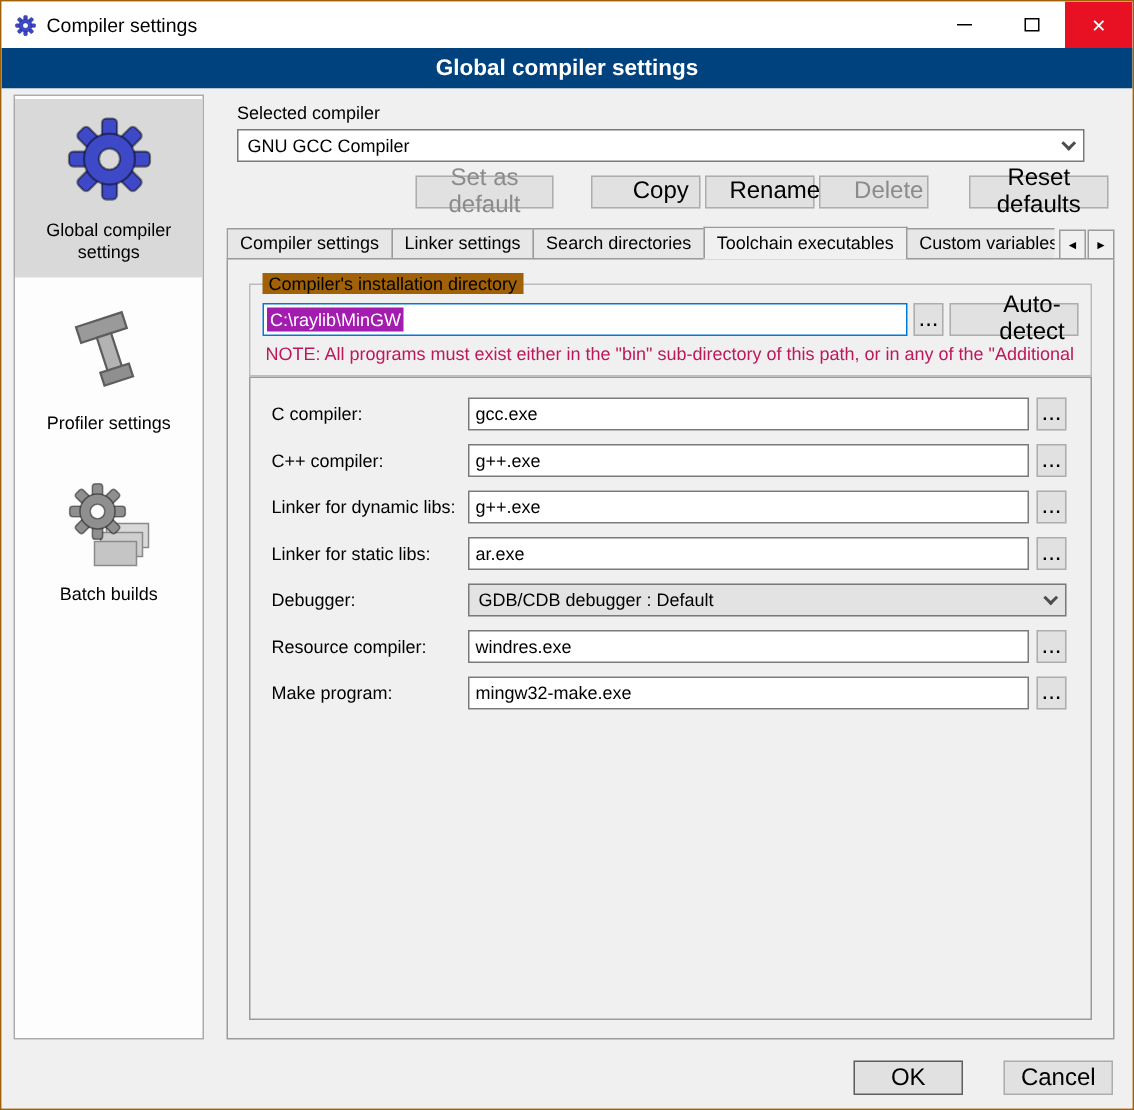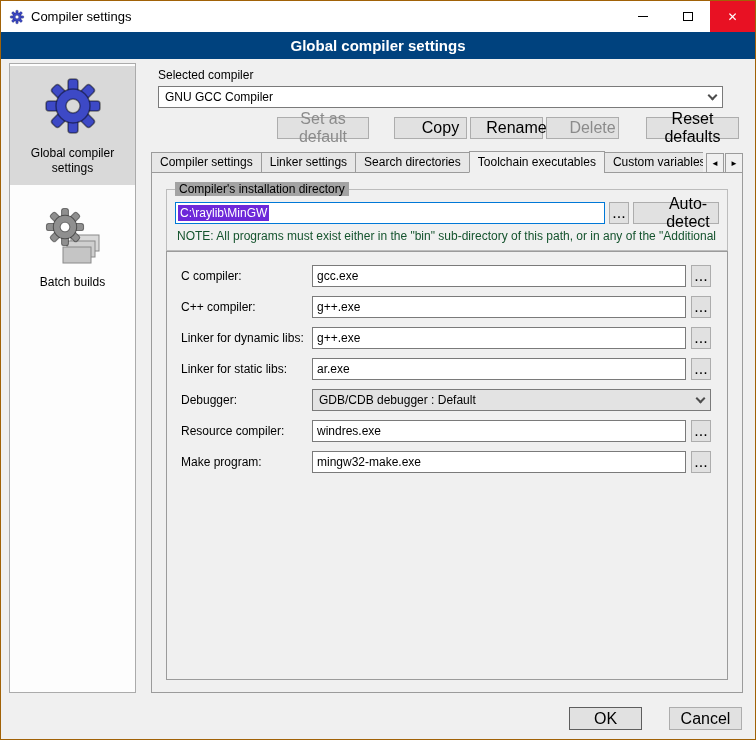--- a/index.html
+++ b/index.html
@@ -66,28 +66,28 @@
   .tab-arrows { display:flex; margin-left:2px; }
   .arrow-btn { width:18px; height:20px; border:1px solid #9b9b9b; background:#f0f0f0;
                font-size:8px; display:flex; align-items:center; justify-content:center; margin-left:1px; }
 
   
   .panel { flex:1; border:1px solid #9b9b9b; background:#f0f0f0; position:relative; z-index:1;
            margin:0 4px 0 5px; padding:4px 8px 8px 8px; display:flex; flex-direction:column; overflow:hidden; }
 
   .groupbox { margin:12px 6px 0 6px; border:1px solid #bcbcbc; position:relative;
               padding:12px 8px 4px 8px; }
-  .groupbox-label { position:absolute; top:-8px; left:8px; background:#a3a3a3; padding:0 4px; }
+  .groupbox-label { position:absolute; top:-8px; left:8px; background:#a16207; padding:0 4px; }
   .dir-row { display:flex; gap:4px; align-items:center; }
   .dir-input { flex:1; height:22px; background:#fff; border:1px solid #0078d7;
                display:flex; align-items:center; padding:0 2px; overflow:hidden; }
-  .dir-input .sel { background:#6d28d9; color:#fff; padding:1px 2px; white-space:nowrap; }
+  .dir-input .sel { background:#a21caf; color:#fff; padding:1px 2px; white-space:nowrap; }
   .mini-btn { width:20px; height:22px; }
   .b-auto { width:86px;padding-left:24px; }
-  .note { margin:5px 0 3px 2px; color:#14532d; white-space:nowrap; overflow:hidden; }
+  .note { margin:5px 0 3px 2px; color:#be185d; white-space:nowrap; overflow:hidden; }
 
   
   .subtabstrip { display:flex; align-items:flex-end; margin:12px 0 0 6px; height:21px;
                  position:relative; z-index:2; margin-bottom:-1px; }
   .subpanel { flex:1; margin:0 6px 4px 6px; border:1px solid #9b9b9b; background:#f0f0f0;
               position:relative; z-index:1; padding:13px 16px 0 14px; overflow:hidden; }
 
   .frow { display:grid; grid-template-columns:126px 1fr 20px; gap:5px; align-items:center;
           margin-bottom:9px; }
   .finput { height:22px; border:1px solid #7a7a7a; background:#fff; padding:0 4px;
@@ -144,20 +144,32 @@
     <div class="sidebar">
       <div class="side-item selected">
         <div class="side-icon">
           <svg style="color:#3d49c6; --hole:#d9d9d9">
               <use href="#gear"></use>
             </svg>
         </div>
         <div class="side-label">Global compiler settings</div>
       </div>
       <div class="side-item">
+        <div class="side-icon">
+          <svg viewBox="0 0 64 64">
+            <g transform="rotate(-18 32 32)">
+              <rect x="16" y="9" width="32" height="11" fill="#9a9a9a" stroke="#5e5e5e" stroke-width="1.5"></rect>
+              <rect x="27" y="20" width="10" height="24" fill="#b3b3b3" stroke="#5e5e5e" stroke-width="1.5"></rect>
+              <rect x="22" y="43" width="20" height="9" fill="#8f8f8f" stroke="#5e5e5e" stroke-width="1.5"></rect>
+            </g>
+          </svg>
+        </div>
+        <div class="side-label">Profiler settings</div>
+      </div>
+      <div class="side-item">
         <div class="icon-batch">
           <svg viewBox="0 0 64 64" style="left:0; top:0; width:64px; height:64px;">
             <rect x="30" y="32" width="28" height="16" fill="#d9d9d9" stroke="#8a8a8a"></rect>
             <rect x="26" y="38" width="28" height="16" fill="#cfcfcf" stroke="#8a8a8a"></rect>
             <rect x="22" y="44" width="28" height="16" fill="#c5c5c5" stroke="#8a8a8a"></rect>
           </svg>
           <svg style="color:#8f8f8f; --hole:#fff; left:2px; top:2px; width:44px; height:44px;">
               <use href="#gear"></use>
             </svg>
         </div>

